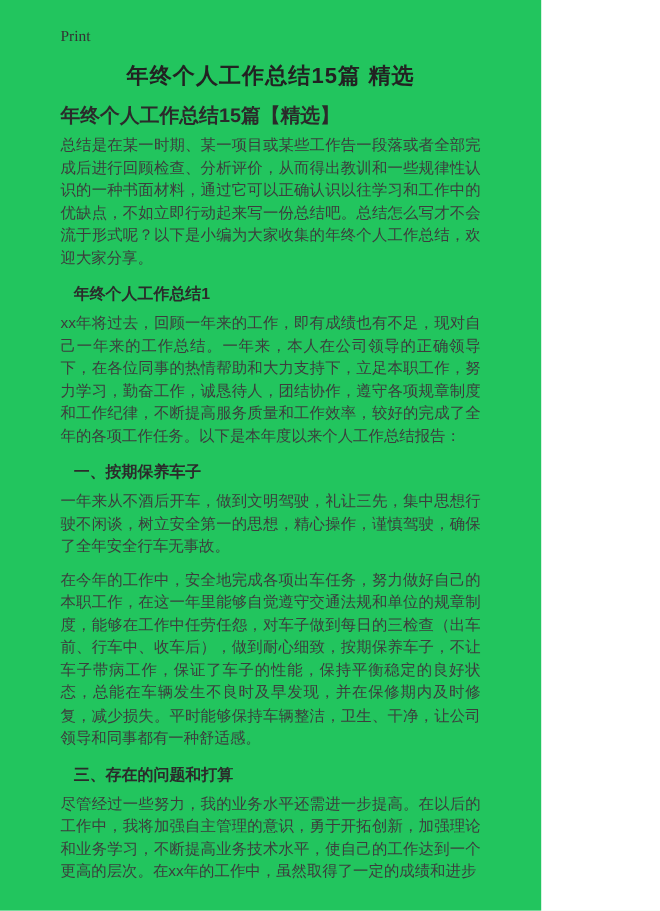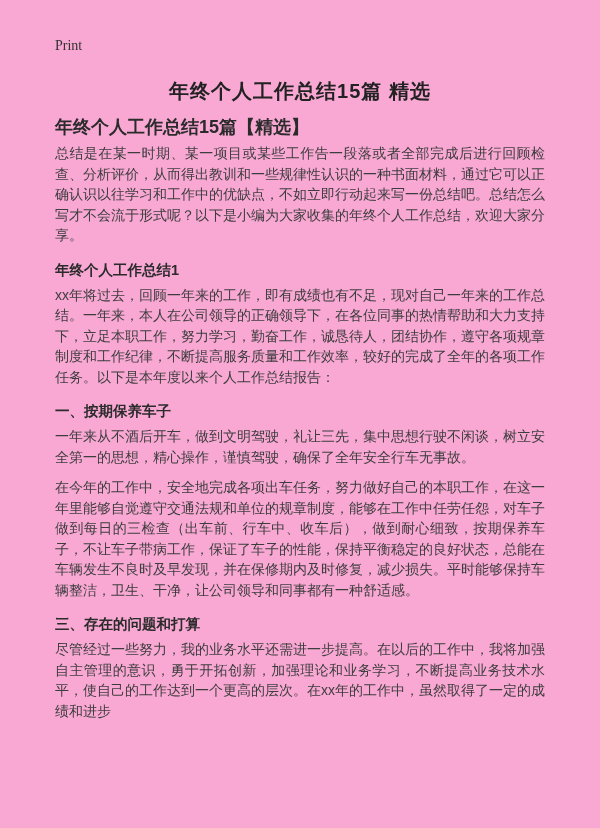--- a/index.html
+++ b/index.html
@@ -9,56 +9,56 @@
   }
   body {
     width: 600px;
     height: 828px;
     overflow: hidden;
     font-family: "Liberation Sans", "DejaVu Sans", sans-serif;
     color: #3d3d3d;
   }
   .page {
     box-sizing: border-box;
-    width: 600px;
+    width: 492px;
     height: 828px;
-    padding: 36px 55px 20px 55px;
-    background: #f9a8d4;
+    padding: 24px 55px 20px 55px;
+    background: #22c55e;
   }
   .print-link {
     font-family: "Liberation Serif", "DejaVu Serif", serif;
     font-size: 14px;
     color: #333333;
     line-height: 16px;
     margin-bottom: 14px;
     cursor: pointer;
     display: inline-block;
   }
   .doc-title {
     font-size: 20px;
     font-weight: bold;
     color: #222222;
     text-align: center;
-    margin: 10px 0 14px 0;
+    margin: 0 0 14px 0;
     line-height: 26px;
     letter-spacing: 1px;
   }
   .doc-subtitle {
     font-size: 18px;
     font-weight: bold;
     color: #2b2b2b;
     line-height: 19px;
     margin: 0 0 6px 0;
   }
   .sec-h {
     font-size: 14.5px;
     font-weight: bold;
     color: #2b2b2b;
     line-height: 19px;
-    margin: 15px 0 5px 0;
+    margin: 15px 0 5px 12px;
   }
   p.body-para {
     font-size: 14px;
     line-height: 20.5px;
     margin: 0 0 10px 0;
     text-align: justify;
     color: #3d3d3d;
   }
 </style>
 </head>

